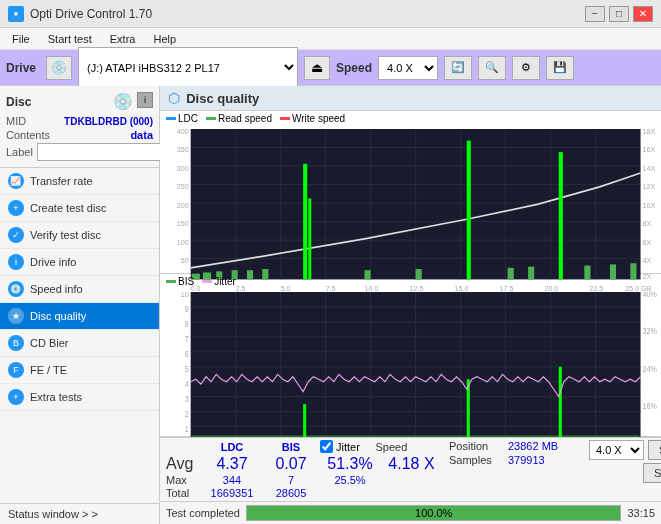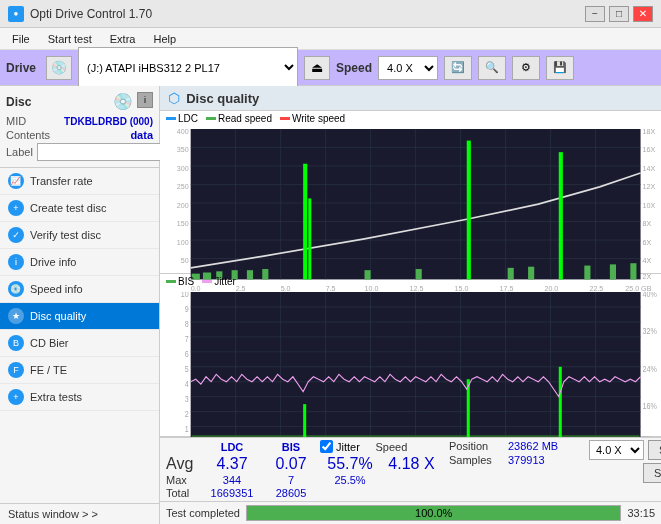--- a/index.html
+++ b/index.html
@@ -581,21 +581,21 @@
             <input type="checkbox" checked="" style="">
             <span>Jitter</span>
           </div>
           <div style="width:55px; text-align:center; font-size:11px; color:#333;">Speed</div>
         </div>
 
         <div style="display:flex; gap:4px; align-items:center; margin-bottom:1px; font-size:16px;">
           <div style="width:32px; color:#333;">Avg</div>
           <div style="width:60px; text-align:center; color:#0000cc;">4.37</div>
           <div style="width:50px; text-align:center; color:#0000cc;">0.07</div>
-          <div style="width:60px; text-align:center; color:#0000cc;">55.7%</div>
+          <div style="width:60px; text-align:center; color:#0000cc;">51.3%</div>
           <div style="width:55px; text-align:center; color:#0000cc;">4.18 X</div>
         </div>
 
         <div style="display:flex; gap:4px; align-items:center; margin-bottom:1px; font-size:11px;">
           <div style="width:32px; color:#333;">Max</div>
           <div style="width:60px; text-align:center; color:#0000cc;">344</div>
           <div style="width:50px; text-align:center; color:#0000cc;">7</div>
           <div style="width:60px; text-align:center; color:#0000cc;">25.5%</div>
         </div>
 

